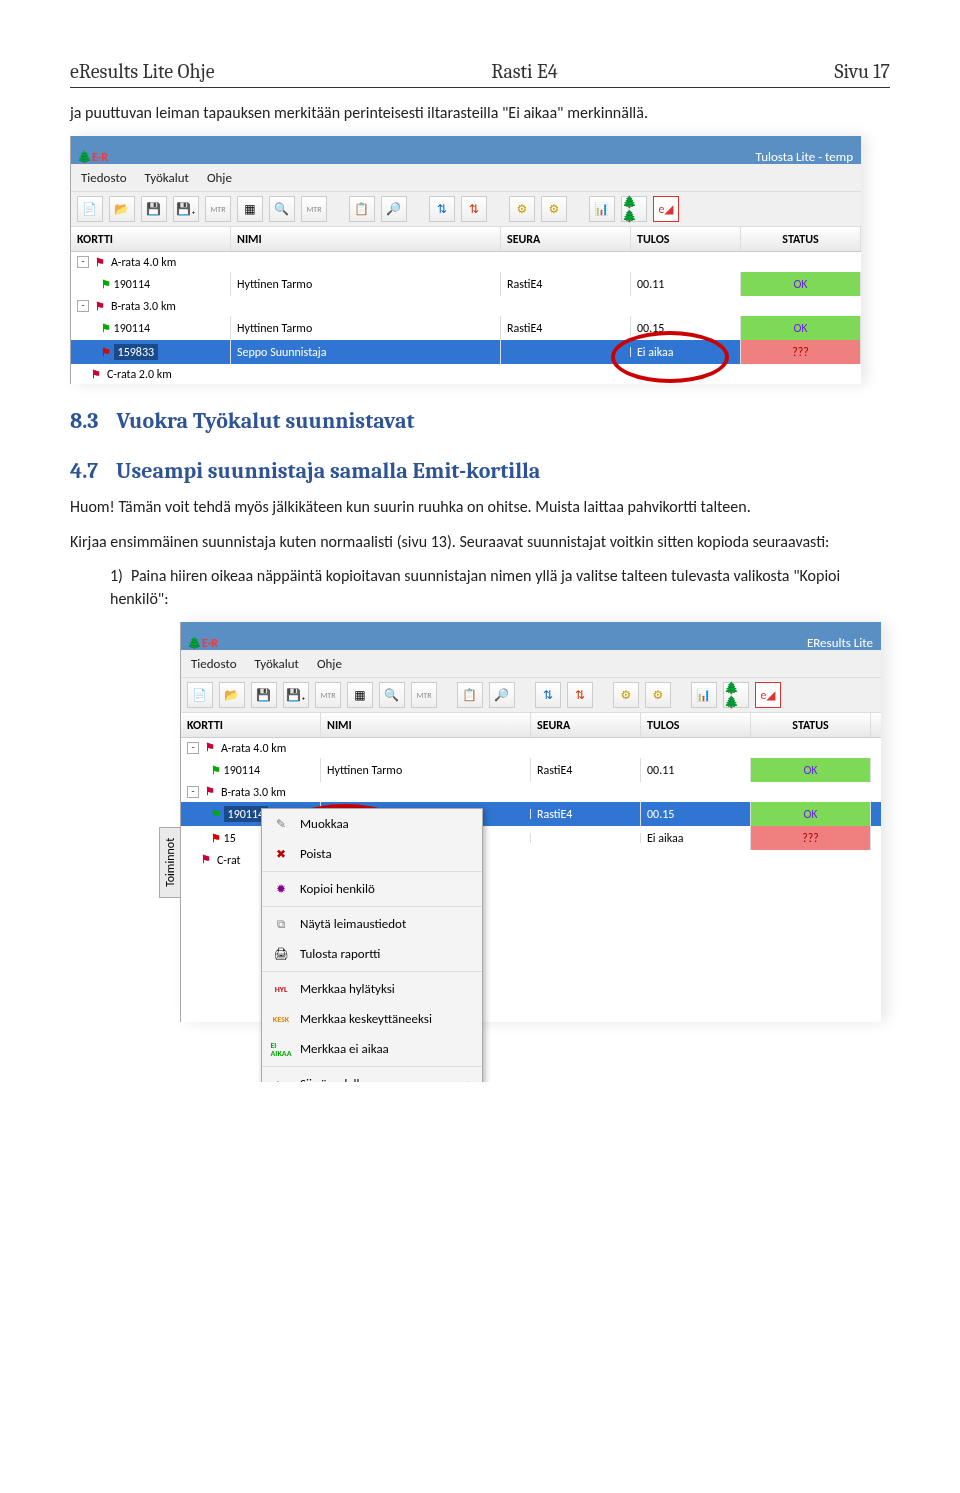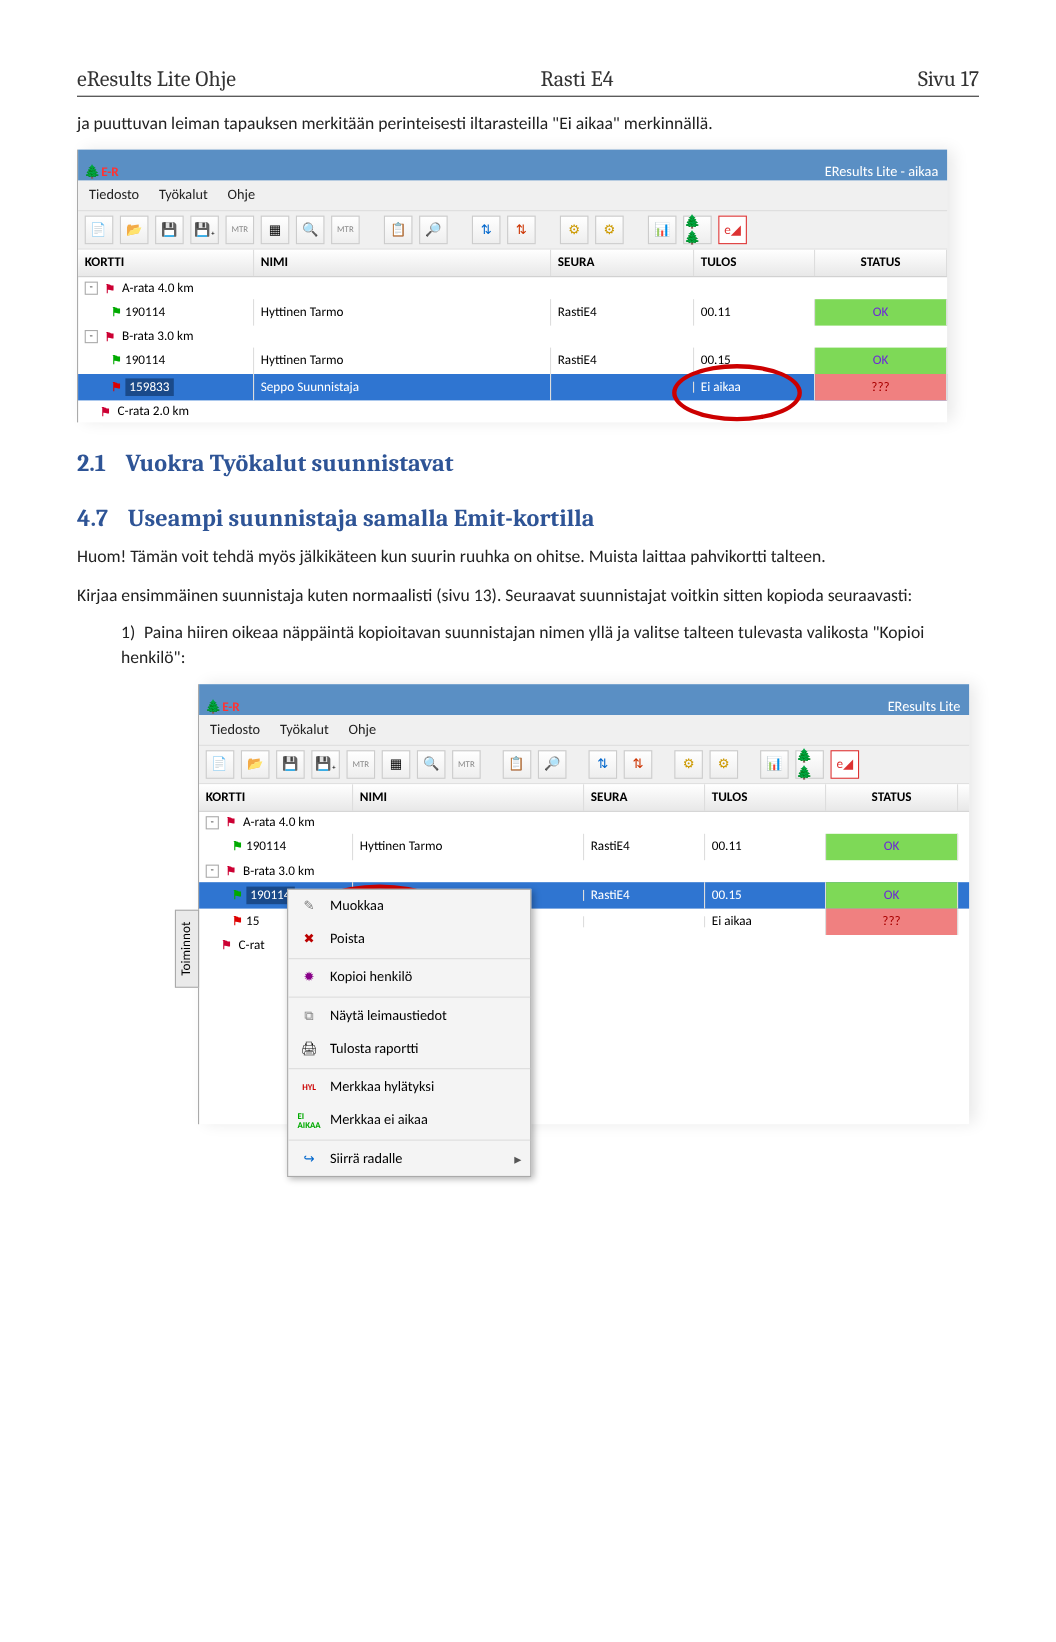--- a/index.html
+++ b/index.html
@@ -206,21 +206,21 @@
     <span>eResults Lite Ohje</span>
     <span>Rasti E4</span>
     <span>Sivu 17</span>
   </div>
 
   <p class="body-text">ja puuttuvan leiman tapauksen merkitään perinteisesti iltarasteilla "Ei aikaa" merkinnällä.</p>
 
   <div class="screenshot" style="width:790px;">
     <div class="s-titlebar">
       <span class="logo">🌲<span style="color:#f33;font-weight:bold;">E-R</span></span>
-      <span class="wtitle">EResults Lite - aikaa</span>
+      <span class="wtitle">Tulosta Lite - temp</span>
     </div>
     <div class="menubar">
       <span>Tiedosto</span>
       <span>Työkalut</span>
       <span>Ohje</span>
     </div>
     <div class="toolbar">
       <div class="tbtn">📄</div>
       <div class="tbtn">📂</div>
       <div class="tbtn">💾</div>
@@ -295,21 +295,21 @@
       </div>
       <div class="tree-node" style="padding-left:20px;">
         <span class="tree-icon flag">⚑</span>
         <span>C-rata 2.0 km</span>
       </div>
       <div class="circle-annot circ1" style="left:540px; top:79px;"></div>
     </div>
   </div>
 
   <h2 class="h2">
-    <span class="num">2.1</span><span>Vuokra Työkalut suunnistavat</span>
+    <span class="num">8.3</span><span>Vuokra Työkalut suunnistavat</span>
   </h2>
 
   <h2 class="h2">
     <span class="num">4.7</span><span>Useampi suunnistaja samalla Emit-kortilla</span>
   </h2>
   <p class="body-text">Huom! Tämän voit tehdä myös jälkikäteen kun suurin ruuhka on ohitse. Muista laittaa pahvikortti talteen.</p>
   <p class="body-text">Kirjaa ensimmäinen suunnistaja kuten normaalisti (sivu 13). Seuraavat suunnistajat voitkin sitten kopioda seuraavasti:</p>
 
   <div class="list-item body-text">
     <span class="num">1)</span><span>Paina hiiren oikeaa näppäintä kopioitavan suunnistajan nimen yllä ja valitse talteen tulevasta valikosta "Kopioi henkilö":</span>
@@ -426,20 +426,24 @@
         <div class="mitem">
           <span class="micon">🖨</span>
           <span>Tulosta raportti</span>
         </div>
         <div class="sep"></div>
         <div class="mitem">
           <span class="micon" style="color:#c00;font-size:8px;font-weight:bold;">HYL</span>
           <span>Merkkaa hylätyksi</span>
         </div>
         <div class="mitem">
+          <span class="micon" style="color:#d80;font-size:8px;font-weight:bold;">KESK</span>
+          <span>Merkkaa keskeyttäneeksi</span>
+        </div>
+        <div class="mitem">
           <span class="micon" style="color:#0a0;font-size:8px;font-weight:bold;line-height:8px;">EI<br>AIKAA</span>
           <span>Merkkaa ei aikaa</span>
         </div>
         <div class="sep"></div>
         <div class="mitem">
           <span class="micon" style="color:#06c;">↪</span>
           <span>Siirrä radalle</span>
           <span class="arrow">▸</span>
         </div>
       </div>

